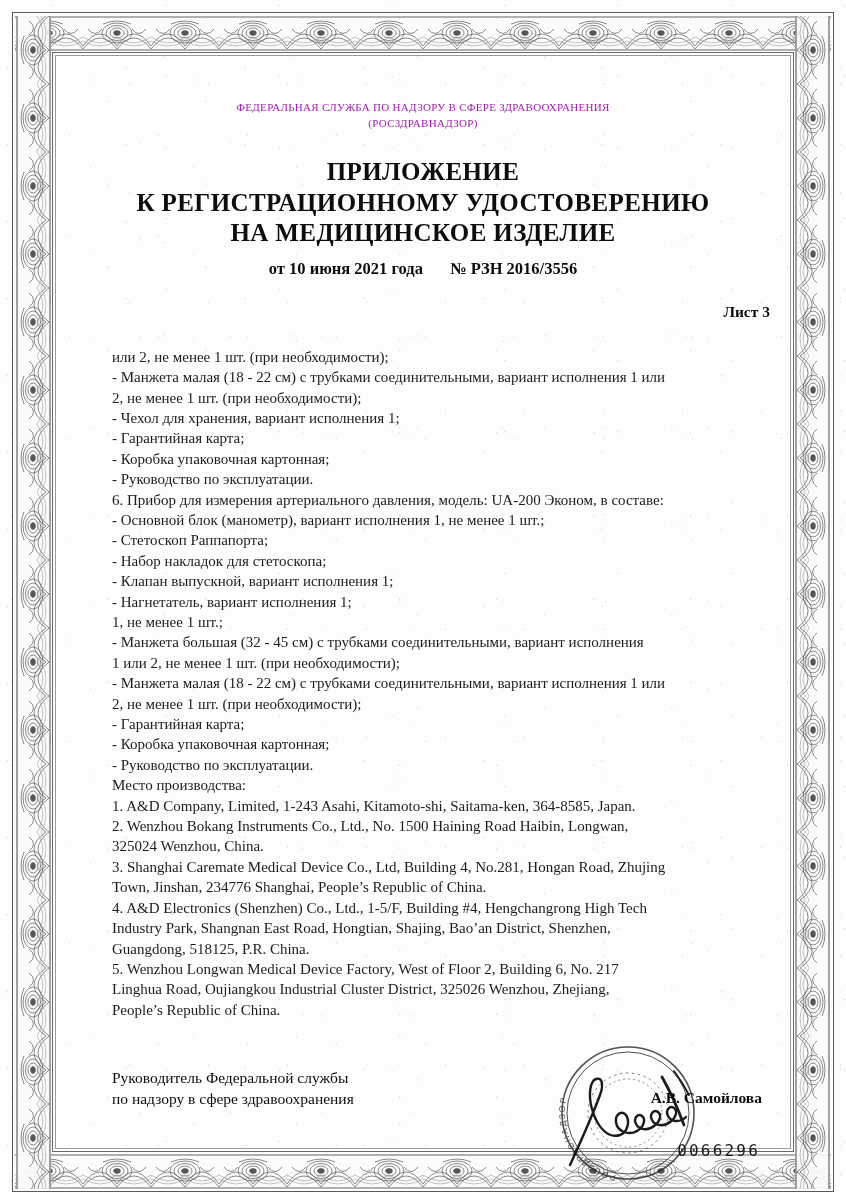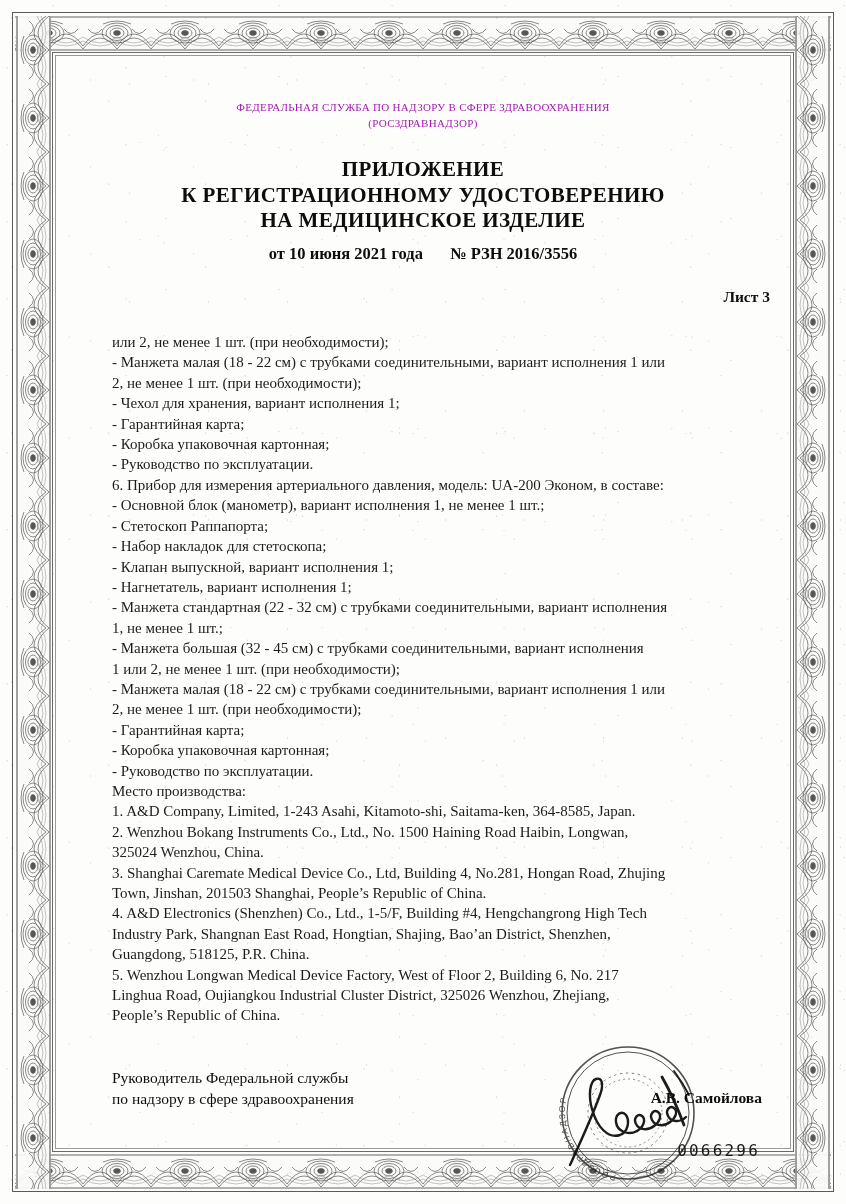--- a/index.html
+++ b/index.html
@@ -93,21 +93,21 @@
     margin-top: 40px;
     color: #a21caf;
   }
 
   .title-block {
     text-align: center;
     margin-top: 26px;
   }
   .title-line {
     font-weight: bold;
-    font-size: 21px;
+    font-size: 25px;
     letter-spacing: .4px;
     line-height: 1.22;
     color: #0d0d0d;
   }
 
   .date-row {
     margin-top: 10px;
     font-weight: bold;
     font-size: 16.5px;
     display: flex;
@@ -288,35 +288,34 @@
         <div class="ln">- Чехол для хранения, вариант исполнения 1;</div>
         <div class="ln">- Гарантийная карта;</div>
         <div class="ln">- Коробка упаковочная картонная;</div>
         <div class="ln">- Руководство по эксплуатации.</div>
         <div class="ln">6. Прибор для измерения артериального давления, модель: UA-200 Эконом, в составе:</div>
         <div class="ln">- Основной блок (манометр), вариант исполнения 1, не менее 1 шт.;</div>
         <div class="ln">- Стетоскоп Раппапорта;</div>
         <div class="ln">- Набор накладок для стетоскопа;</div>
         <div class="ln">- Клапан выпускной, вариант исполнения 1;</div>
         <div class="ln">- Нагнетатель, вариант исполнения 1;</div>
-        <div class="ln">- Манжета стандартная (22 - 32 см) с трубками соединительными, вариант исполнения</div>
         <div class="ln">1, не менее 1 шт.;</div>
         <div class="ln">- Манжета большая (32 - 45 см) с трубками соединительными, вариант исполнения</div>
         <div class="ln">1 или 2, не менее 1 шт. (при необходимости);</div>
         <div class="ln">- Манжета малая (18 - 22 см) с трубками соединительными, вариант исполнения 1 или</div>
         <div class="ln">2, не менее 1 шт. (при необходимости);</div>
         <div class="ln">- Гарантийная карта;</div>
         <div class="ln">- Коробка упаковочная картонная;</div>
         <div class="ln">- Руководство по эксплуатации.</div>
         <div class="ln">Место производства:</div>
         <div class="ln">1. A&amp;D Company, Limited, 1-243 Asahi, Kitamoto-shi, Saitama-ken, 364-8585, Japan.</div>
         <div class="ln">2. Wenzhou Bokang Instruments Co., Ltd., No. 1500 Haining Road Haibin, Longwan,</div>
         <div class="ln">325024 Wenzhou, China.</div>
         <div class="ln">3. Shanghai Caremate Medical Device Co., Ltd, Building 4, No.281, Hongan Road, Zhujing</div>
-        <div class="ln">Town, Jinshan, 201503 Shanghai, People’s Republic of China.</div>
+        <div class="ln">Town, Jinshan, 234776 Shanghai, People’s Republic of China.</div>
         <div class="ln">4. A&amp;D Electronics (Shenzhen) Co., Ltd., 1-5/F, Building #4, Hengchangrong High Tech</div>
         <div class="ln">Industry Park, Shangnan East Road, Hongtian, Shajing, Bao’an District, Shenzhen,</div>
         <div class="ln">Guangdong, 518125, P.R. China.</div>
         <div class="ln">5. Wenzhou Longwan Medical Device Factory, West of Floor 2, Building 6, No. 217</div>
         <div class="ln">Linghua Road, Oujiangkou Industrial Cluster District, 325026 Wenzhou, Zhejiang,</div>
         <div class="ln">People’s Republic of China.</div>
       </div>
 
     <div id="sig-area">
       <div id="sig-title">

